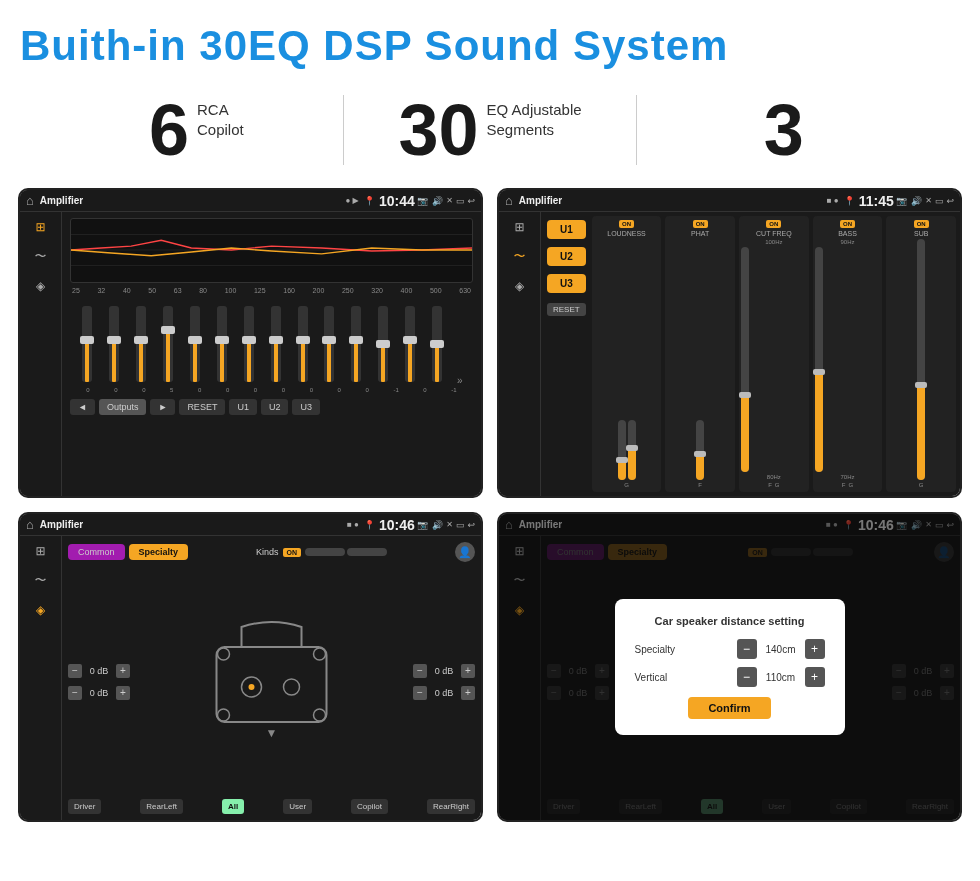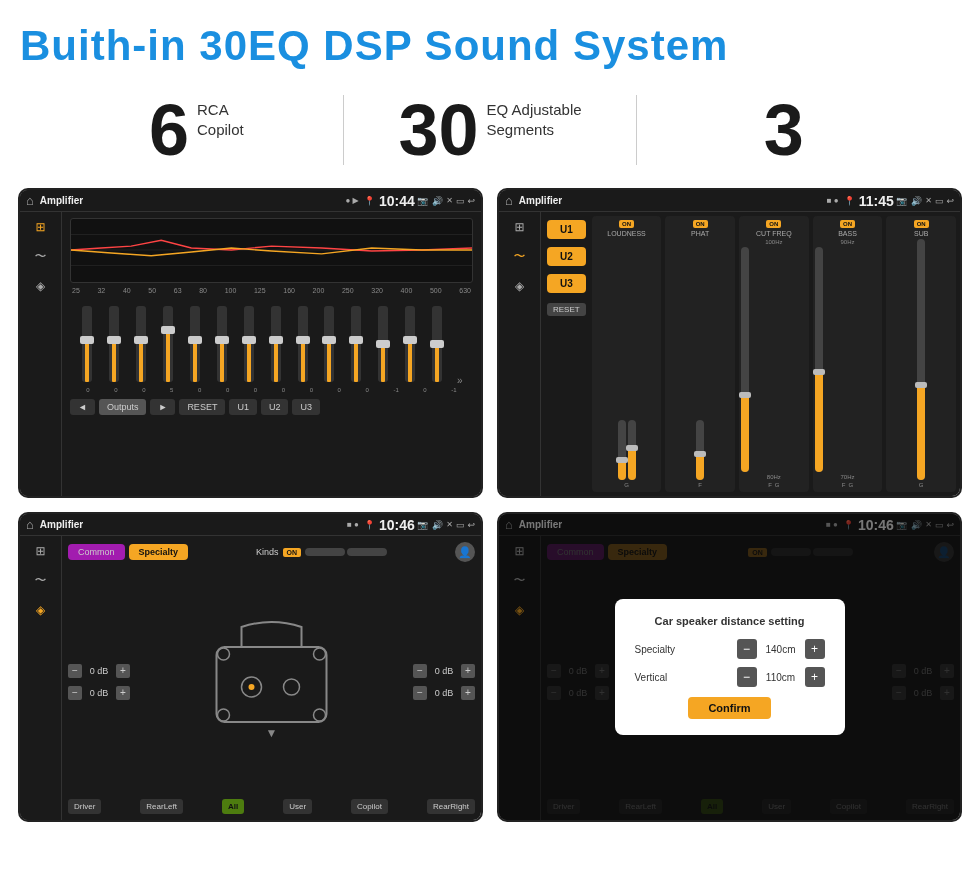--- a/index.html
+++ b/index.html
@@ -352,21 +352,21 @@
     .bottom-btn {
       background: #333;
       color: #ccc;
       border: none;
       border-radius: 3px;
       padding: 3px 6px;
       font-size: 8px;
       cursor: pointer;
     }
     .bottom-btn.active-yellow {
-      background: #4d7c0f;
+      background: #86efac;
       color: #111;
       font-weight: bold;
     }
 
     
     .vert-slider-container {
       display: flex;
       justify-content: space-around;
       align-items: flex-end;
       height: 90px;

